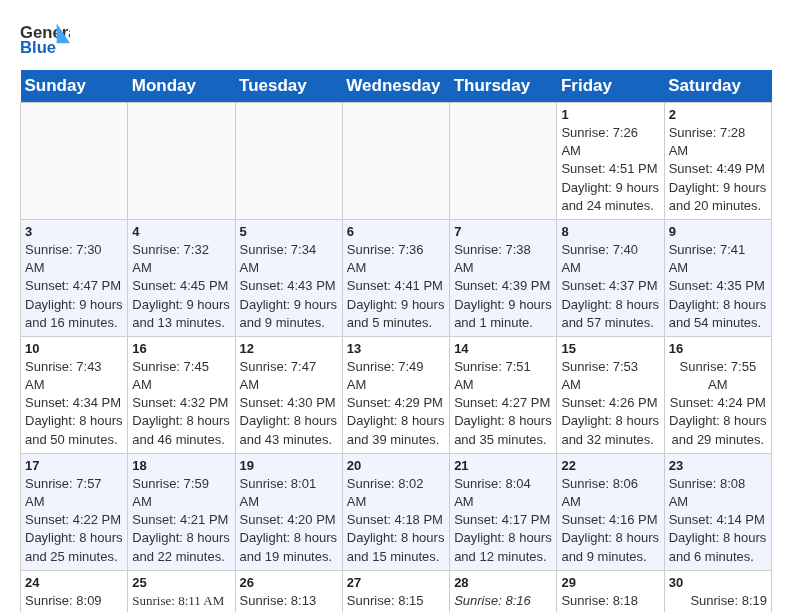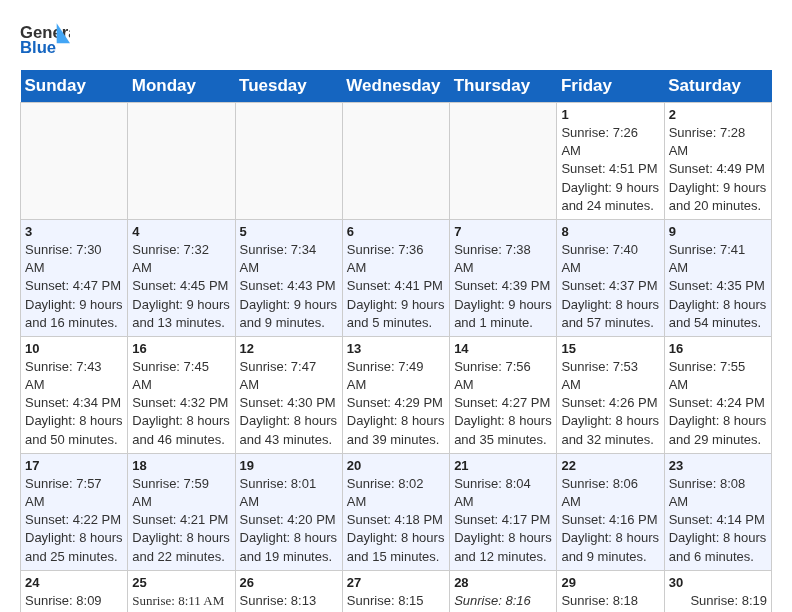--- a/index.html
+++ b/index.html
@@ -202,35 +202,35 @@
         </td>
         <td>
           <div class="day-num">13</div>
           <div class="day-info" style="white-space: pre-line;">Sunrise: 7:49 AM
 Sunset: 4:29 PM
 Daylight: 8 hours
 and 39 minutes.</div>
         </td>
         <td>
           <div class="day-num">14</div>
-          <div class="day-info" style="white-space: pre-line;">Sunrise: 7:56 AM
+          <div class="day-info" style="white-space: pre-line;">Sunrise: 7:51 AM
 Sunset: 4:27 PM
 Daylight: 8 hours
 and 35 minutes.</div>
         </td>
         <td>
           <div class="day-num">15</div>
           <div class="day-info" style="white-space: pre-line;">Sunrise: 7:53 AM
 Sunset: 4:26 PM
 Daylight: 8 hours
 and 32 minutes.</div>
         </td>
         <td>
           <div class="day-num">16</div>
-          <div class="day-info" style="white-space: pre-line;">Sunrise: 7:55 AM
+          <div class="day-info" style="white-space: pre-line; text-align: center;">Sunrise: 7:55 AM
 Sunset: 4:24 PM
 Daylight: 8 hours
 and 29 minutes.</div>
         </td>
       </tr>
       <tr class="row-alt">
         <td>
           <div class="day-num">17</div>
           <div class="day-info" style="white-space: pre-line;">Sunrise: 7:57 AM
 Sunset: 4:22 PM

